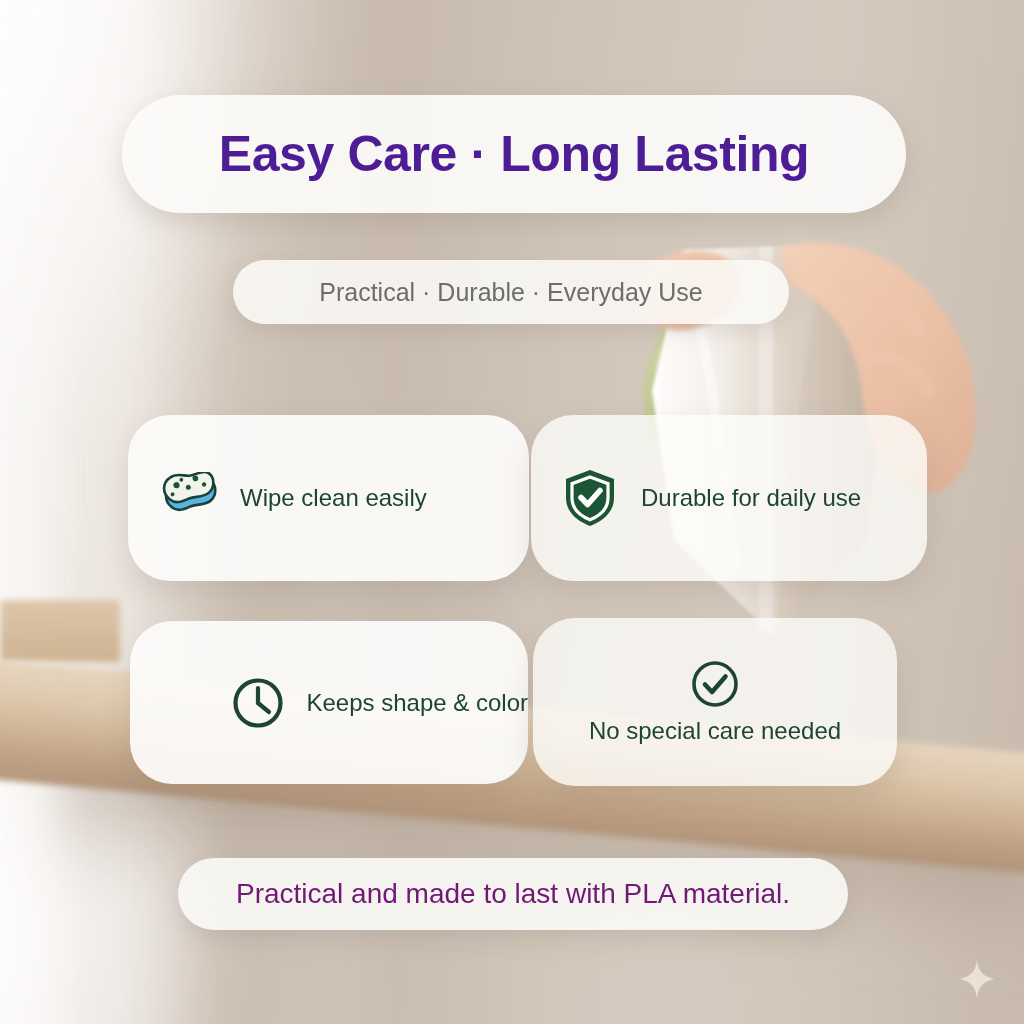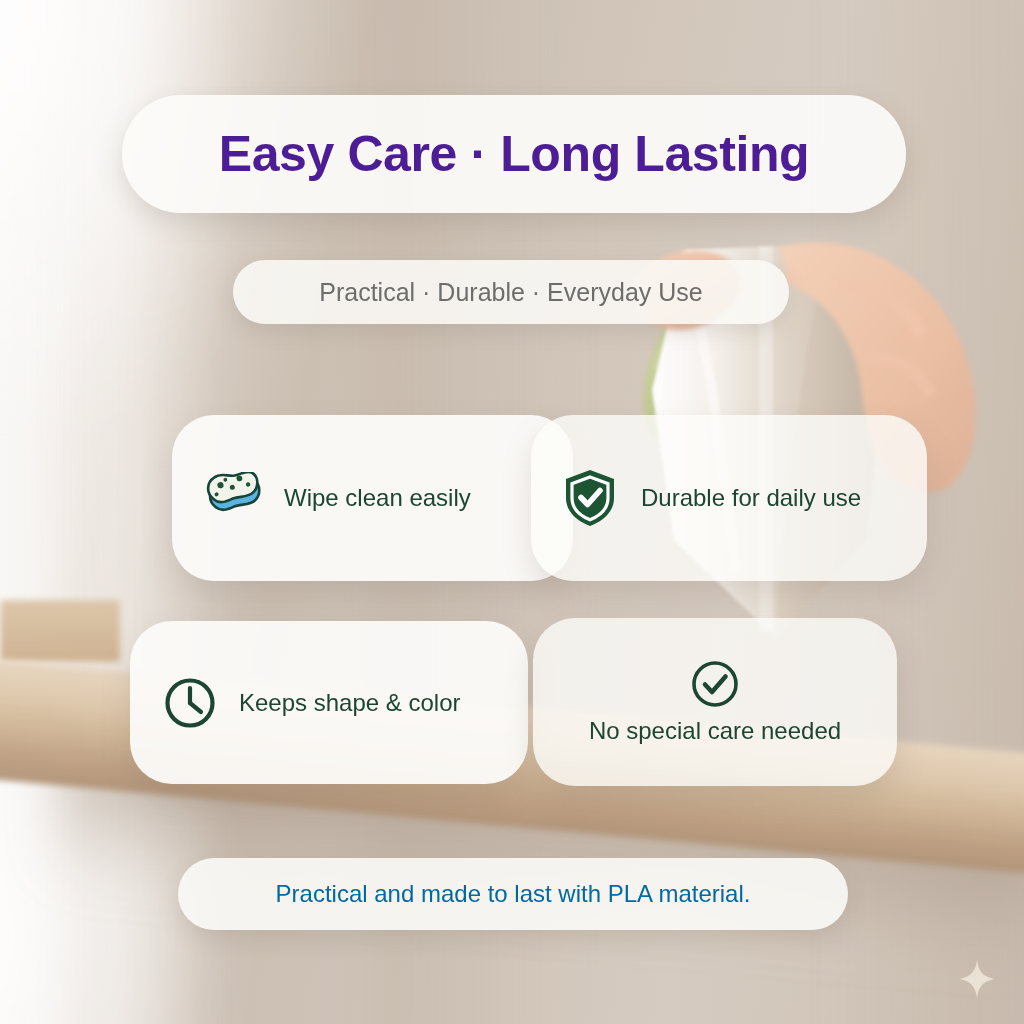--- a/index.html
+++ b/index.html
@@ -91,38 +91,38 @@
   .card{
     position:absolute;border-radius:42px;
     box-shadow:0 14px 30px rgba(120,106,92,.18);
     display:flex;align-items:center;
   }
   .card .label{font-size:24px;color:#1d4632;white-space:nowrap;}
   .icon{flex:0 0 auto;display:flex;align-items:center;justify-content:center;}
 
   #card-wipe{left:128px;top:415px;width:367px;height:166px;
     background:rgba(252,251,249,.95);
-    padding-left:34px;gap:20px;margin-left:44px;}
+    padding-left:34px;gap:20px;}
   #card-durable{left:531px;top:415px;width:364px;height:166px;
     background:rgba(253,252,250,.80);
     padding-left:32px;gap:24px;}
   #card-keeps{left:130px;top:621px;width:365px;height:163px;
     background:rgba(252,251,249,.94);
-    padding-left:33px;gap:22px;}
+    padding-left:33px;gap:22px;justify-content:flex-end;}
   #card-nocare{left:533px;top:618px;width:364px;height:168px;
     background:rgba(253,252,250,.78);
     flex-direction:column;justify-content:center;gap:8px;}
   #card-nocare .label{font-size:24px;}
 
   #footer-pill{
     position:absolute;left:178px;top:858px;width:670px;height:72px;
     background:rgba(250,249,246,.90);
     box-shadow:0 10px 22px rgba(120,106,92,.16);
   }
-  #footer-text{font-size:24px;color:#0369a1;white-space:nowrap;}
+  #footer-text{font-size:28px;color:#701a75;white-space:nowrap;}
 
   #sparkle{position:absolute;right:30px;bottom:26px;width:34px;height:38px;opacity:.85;}
   #sparkle svg{width:100%;height:100%;display:block;}
 </style>
 </head>
 <body>
 
 <div class="stage">
 
   <div class="photo">

